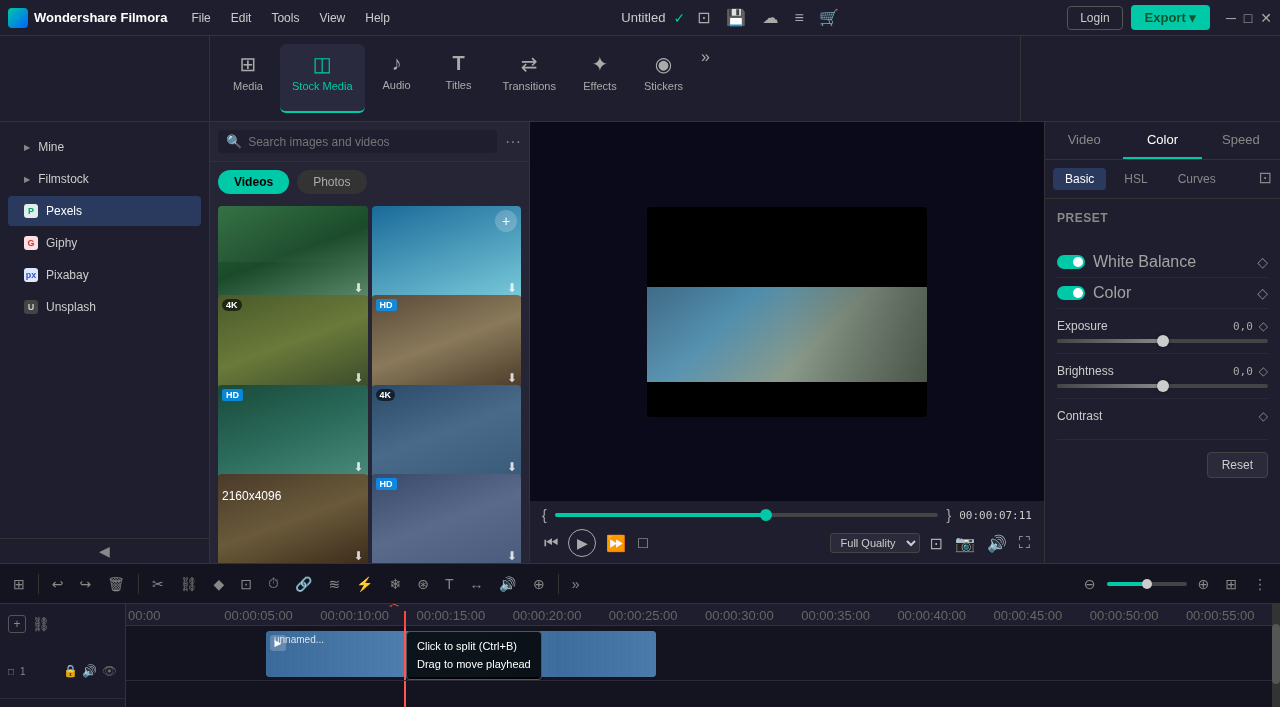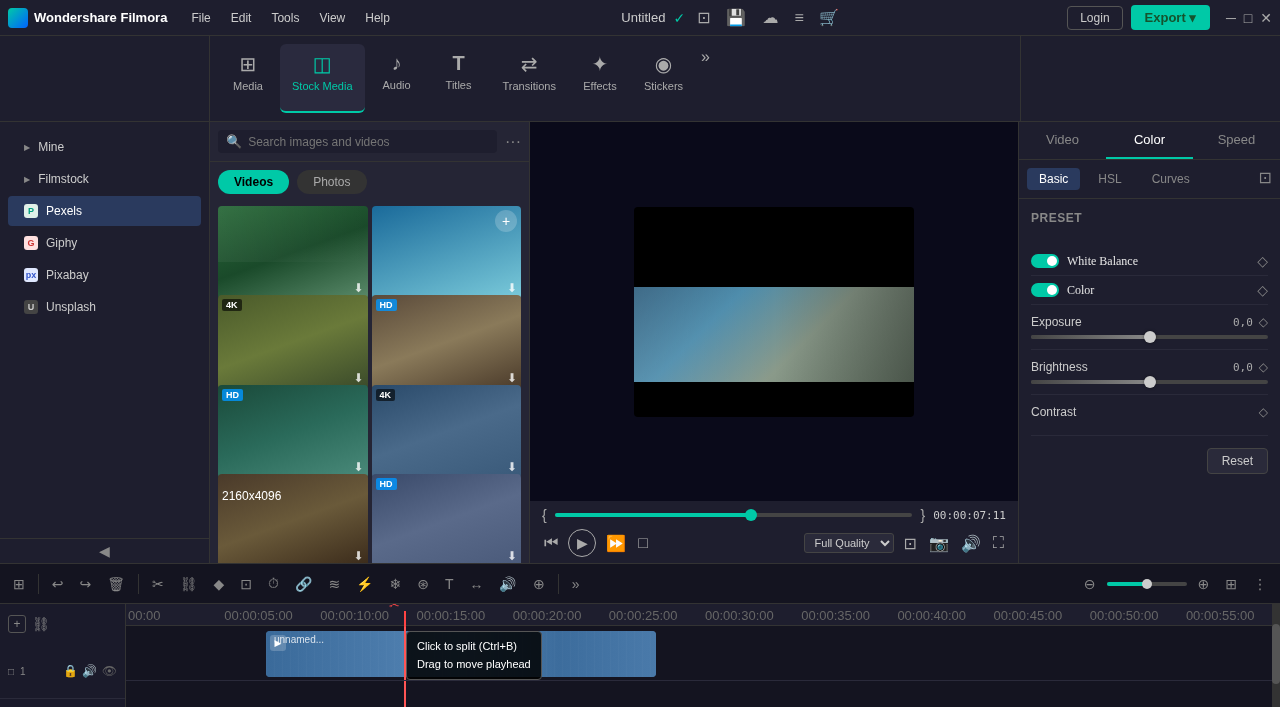--- a/index.html
+++ b/index.html
@@ -274,21 +274,21 @@
       top: 4px;
       left: 4px;
       background: rgba(0,0,0,0.6);
       color: #fff;
       font-size: 9px;
       padding: 1px 4px;
       border-radius: 2px;
       font-weight: bold;
     }
     .thumb-badge.hd { background: rgba(0,150,255,0.8); }
-    .thumb-badge.fk { background: rgba(0,0,0,0.6); }
+    .thumb-badge.fk { background: rgba(0,0,0,0.6); border-radius: 6px; }
     .thumb-res {
       position: absolute;
       top: 4px;
       left: 4px;
       color: #fff;
       font-size: 9px;
     }
     .thumb-download {
       position: absolute;
       bottom: 4px;
@@ -455,21 +455,21 @@
       border: 1px solid #444;
       color: #ccc;
       font-size: 11px;
       padding: 2px 6px;
       border-radius: 3px;
       cursor: pointer;
     }
 
     
     .right-panel {
-      width: 262px;
+      width: 236px;
       background: #1e1e2e;
       border-left: 1px solid #333;
       display: flex;
       flex-direction: column;
     }
     .right-tabs {
       display: flex;
       border-bottom: 1px solid #333;
     }
     .right-tab {
@@ -542,23 +542,22 @@
     .toggle-dot::after {
       content: '';
       position: absolute;
       right: 2px;
       top: 2px;
       width: 10px; height: 10px;
       background: #fff;
       border-radius: 50%;
     }
     .preset-name {
-      font-size: 12px;
-      color: #e5e5e5;
-      font-family: Liberation Serif, serif;
+      font-size: 16px;
+      color: #a3a3a3;
     }
     .preset-expand {
       color: #888;
       font-size: 14px;
       cursor: pointer;
     }
     .slider-section {
       padding: 10px 0;
       border-bottom: 1px solid #2a2a3a;
     }

